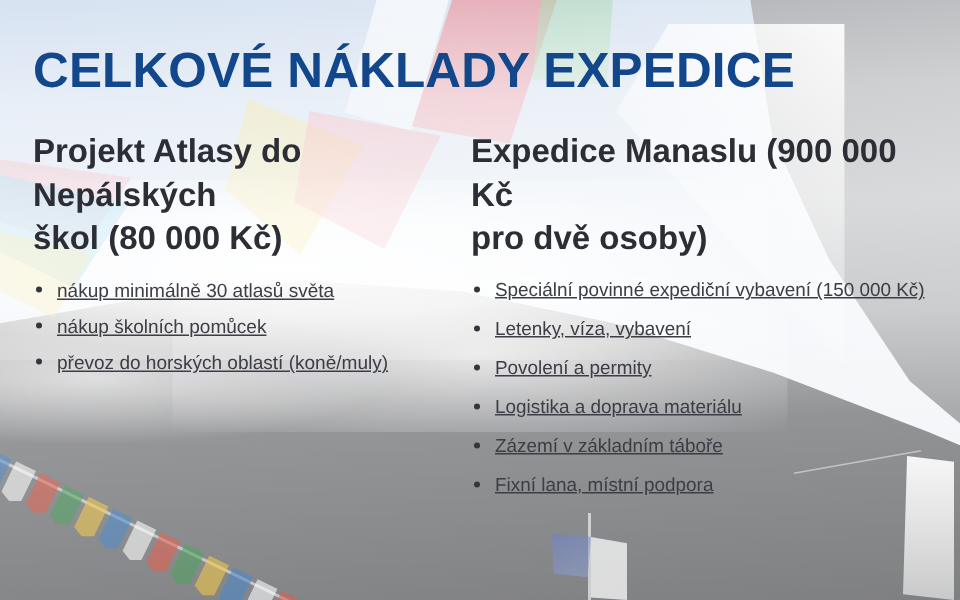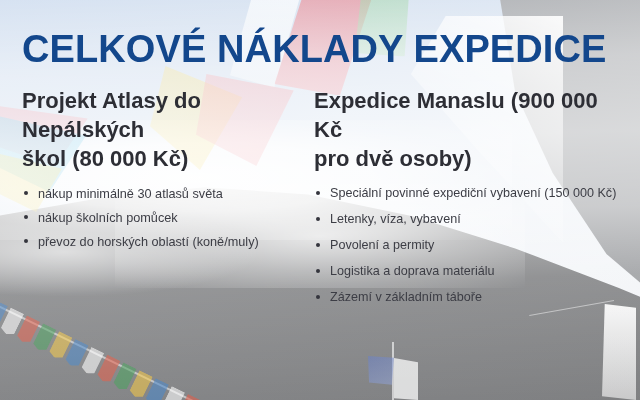--- a/index.html
+++ b/index.html
@@ -200,21 +200,21 @@
       rgba(255,255,255,.16) 70%,
       rgba(255,255,255,.04) 100%);
   }
 
   
   .content { position:absolute; inset:0; }
 
   .title {
     position:absolute;
     left:22px; top:28px;
-    font-size:38px;
+    font-size:33px;
     font-weight:700;
     letter-spacing:.1px;
     color:#13478c;
     white-space:nowrap;
   }
 
   .col { position:absolute; top:86px; }
   .col-left  { left:22px;  width:288px; }
   .col-right { left:314px; width:306px; }
 
@@ -228,20 +228,21 @@
 
   ul.items { list-style:none; }
 
   ul.items li {
     position:relative;
     padding-left:16px;
     font-size:12.7px;
     line-height:1.58;
     color:#3c3d45;
     margin-bottom:4px;
+    text-decoration:underline;
   }
   ul.items li::before {
     content:"";
     position:absolute;
     left:2px; top:7px;
     width:4px; height:4px;
     border-radius:50%;
     background:#34353d;
   }
   .col-right ul.items li { font-size:12.6px; margin-bottom:6px; }
@@ -313,17 +314,18 @@
       <h2 class="sub">
         <span>Expedice Manaslu (900 000 Kč</span><br>
         <span>pro dvě osoby)</span>
       </h2>
       <ul class="items" id="right-items">
           <li>Speciální povinné expediční vybavení (150 000 Kč)</li>
           <li>Letenky, víza, vybavení</li>
           <li>Povolení a permity</li>
           <li>Logistika a doprava materiálu</li>
           <li>Zázemí v základním táboře</li>
+          <li>Fixní lana, místní podpora</li>
         </ul>
     </section>
 
   </div>
 </div>
 
 </body></html>

